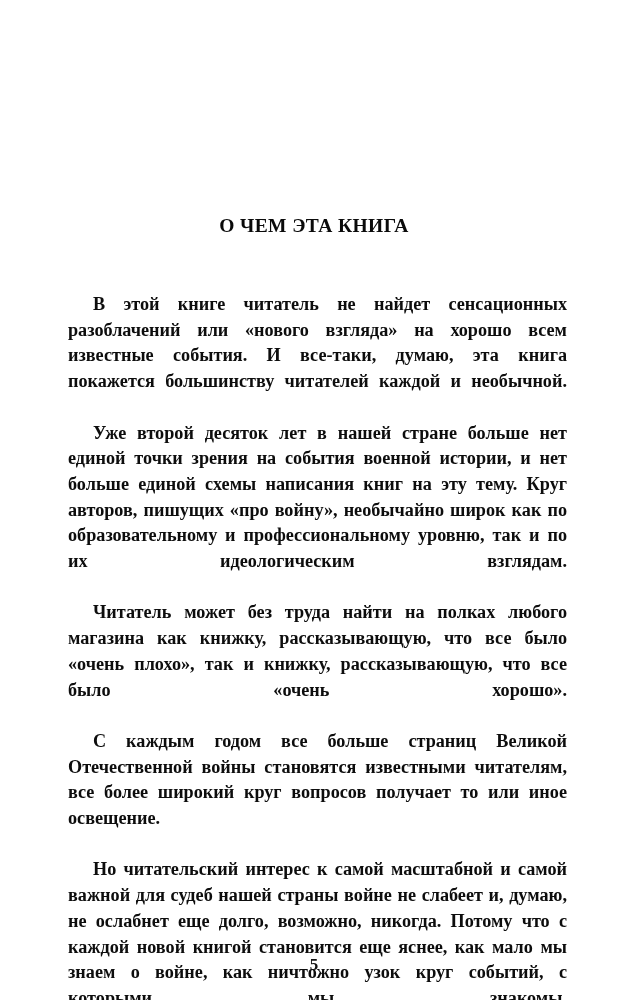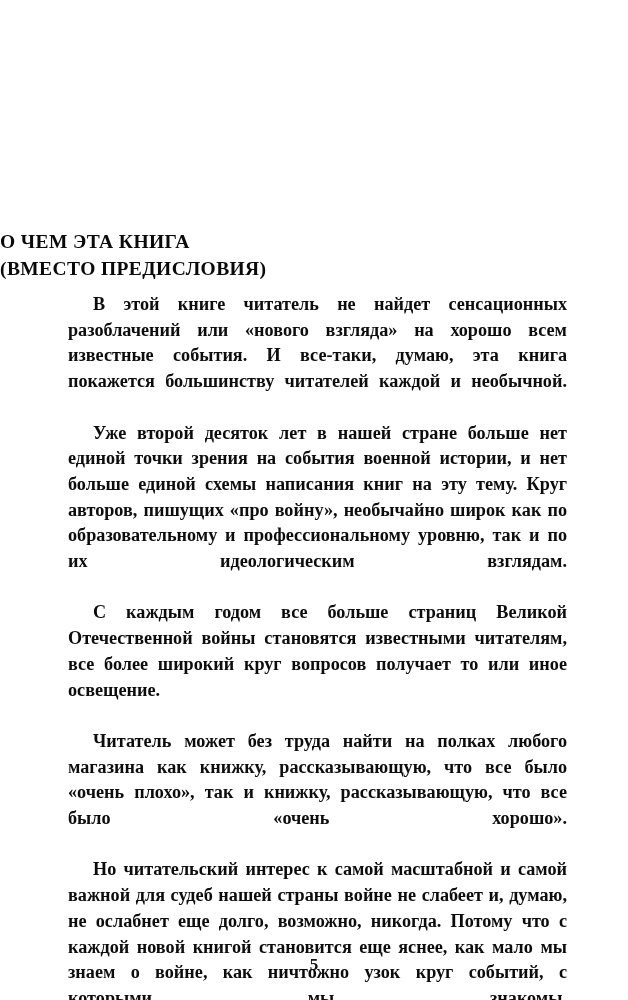--- a/index.html
+++ b/index.html
@@ -18,22 +18,23 @@
     overflow: hidden;
     font-family: "Liberation Serif", "DejaVu Serif", serif;
     color: #0b0b0b;
     -webkit-font-smoothing: none;
   }
 
   
   .heading {
     position: absolute;
     left: 0;
-    top: 228px;
+    top: 212px;
     width: 628px;
+    text-align: center;
     font-weight: bold;
     font-size: 19.5px;
     line-height: 27px;
     letter-spacing: 0.4px;
     color: #0a0a0a;
   }
   .heading .hline {
     display: block;
     white-space: nowrap;
   }
@@ -79,27 +80,26 @@
     font-family: "Liberation Serif", "DejaVu Serif", serif;
   }
 </style>
 </head>
 <body>
 
 <div class="page">
 
   <div class="heading">
     <span class="hline">О ЧЕМ ЭТА КНИГА</span>
-    <span class="hline">(ВМЕСТО ПРЕДИСЛОВИЯ)</span>
   </div>
 
   <div class="textblock">
     <p>В этой книге читатель не найдет сенсационных разоблачений или «нового взгляда» на хорошо всем известные события. И все-таки, думаю, эта книга покажется большинству читателей каждой и необычной.</p>
     <p>Уже второй десяток лет в нашей стране больше нет единой точки зрения на события военной истории, и нет больше единой схемы написания книг на эту тему. Круг авторов, пишущих «про войну», необычайно широк как по образовательному и профессиональному уровню, так и по их идеологическим взглядам.</p>
+    <p>Читатель может без труда найти на полках любого магазина как книжку, рассказывающую, что все было «очень плохо», так и книжку, рассказывающую, что все было «очень хорошо».</p>
     <p>С каждым годом все больше страниц Великой Отечественной войны становятся известными читателям, все более широкий круг вопросов получает то или иное освещение.</p>
-    <p>Читатель может без труда найти на полках любого магазина как книжку, рассказывающую, что все было «очень плохо», так и книжку, рассказывающую, что все было «очень хорошо».</p>
     <p>Но читательский интерес к самой масштабной и самой важной для судеб нашей страны войне не слабеет и, думаю, не ослабнет еще долго, возможно, никогда. Потому что с каждой новой книгой становится еще яснее, как мало мы знаем о войне, как ничтожно узок круг событий, с которыми мы знакомы.</p>
 
   </div>
 
   <div class="folio">5</div>
 
 </div>
 
 </body></html>

